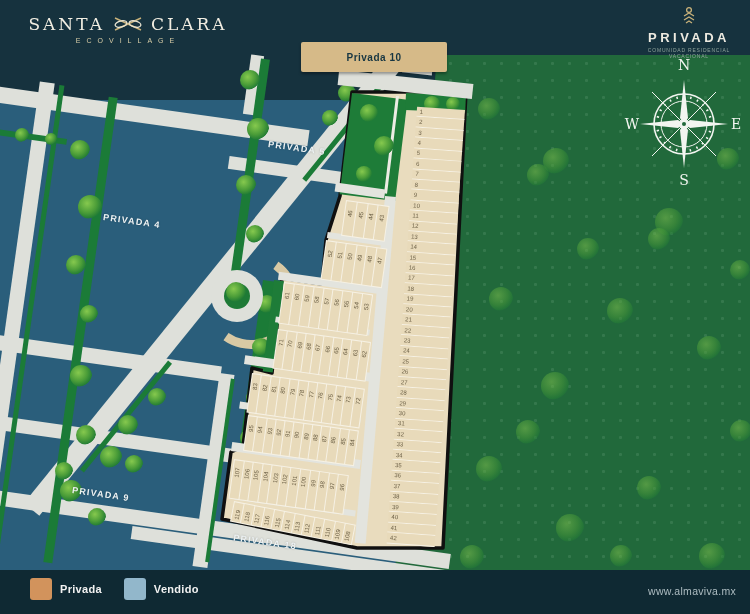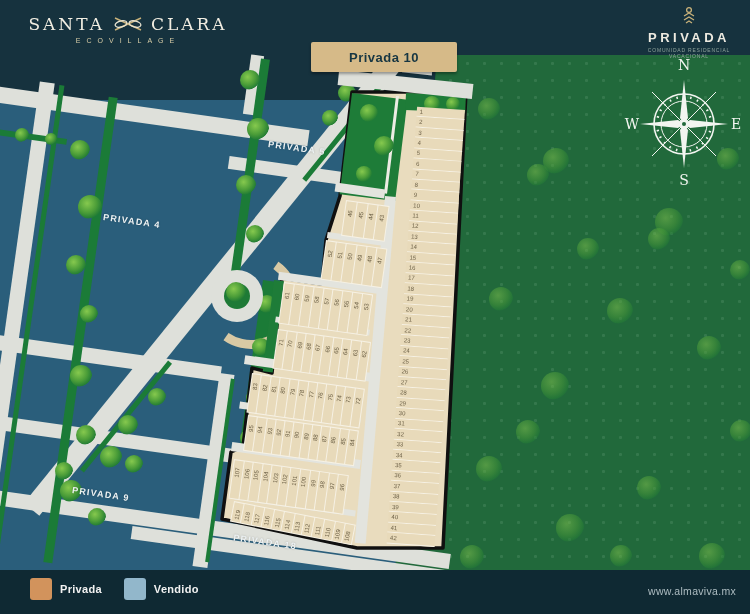--- a/index.html
+++ b/index.html
@@ -43,23 +43,23 @@
   .row-c1{left:252px;top:373px;width:112px;height:38px;transform:rotate(8deg);}
   .row-c2{left:248px;top:415px;width:110px;height:34px;transform:rotate(8deg);}
   .row-d1{left:234px;top:459px;width:114px;height:38px;transform:rotate(8deg);}
   .row-d2{left:234px;top:501px;width:122px;height:19px;transform:rotate(11deg);}
   .wpath{position:absolute;left:396px;top:96px;width:3px;height:98px;background:#EDECE4;
          transform:rotate(7deg);transform-origin:top left;z-index:6;}
   
   .slabel{position:absolute;color:#EDF2F3;font-size:9px;letter-spacing:1.2px;font-weight:600;
           transform:rotate(8deg);z-index:8;text-shadow:0 0 2px rgba(0,0,0,.25);white-space:nowrap;}
   .badge{position:absolute;left:301px;top:42px;width:146px;height:30px;background:#D6BA88;
-         color:#173642;font-size:13px;font-weight:bold;letter-spacing:.5px;display:flex;
+         color:#173642;font-size:10px;font-weight:bold;letter-spacing:.5px;display:flex;
          align-items:center;justify-content:center;border-radius:2px;z-index:9;
-         box-shadow:0 2px 3px rgba(0,0,0,.35);margin-left:10px;}
+         box-shadow:0 2px 3px rgba(0,0,0,.35);}
   .sc-logo{position:absolute;left:28px;top:14px;width:200px;z-index:9;color:#F2EEE2;}
   .sc-line{display:flex;align-items:center;justify-content:center;gap:6px;
            font-family:"DejaVu Serif",serif;font-size:17px;letter-spacing:3px;}
   .sc-sub{margin-top:3px;text-align:center;font-size:7px;letter-spacing:6px;color:#D9CEA8;}
   .am-logo{position:absolute;left:630px;top:6px;width:118px;text-align:center;z-index:9;color:#EDEAE0;}
   .am-name{font-size:13px;letter-spacing:3.5px;font-weight:bold;margin-top:2px;}
   .am-tag{font-size:5px;letter-spacing:.8px;color:#8FA39B;margin-top:2px;}
   .compass{position:absolute;left:624px;top:56px;z-index:8;}
   .footer{position:absolute;left:0;top:570px;width:750px;height:44px;background:#0F2933;z-index:10;}
   .legend{position:absolute;left:30px;top:8px;display:flex;align-items:center;gap:22px;}

